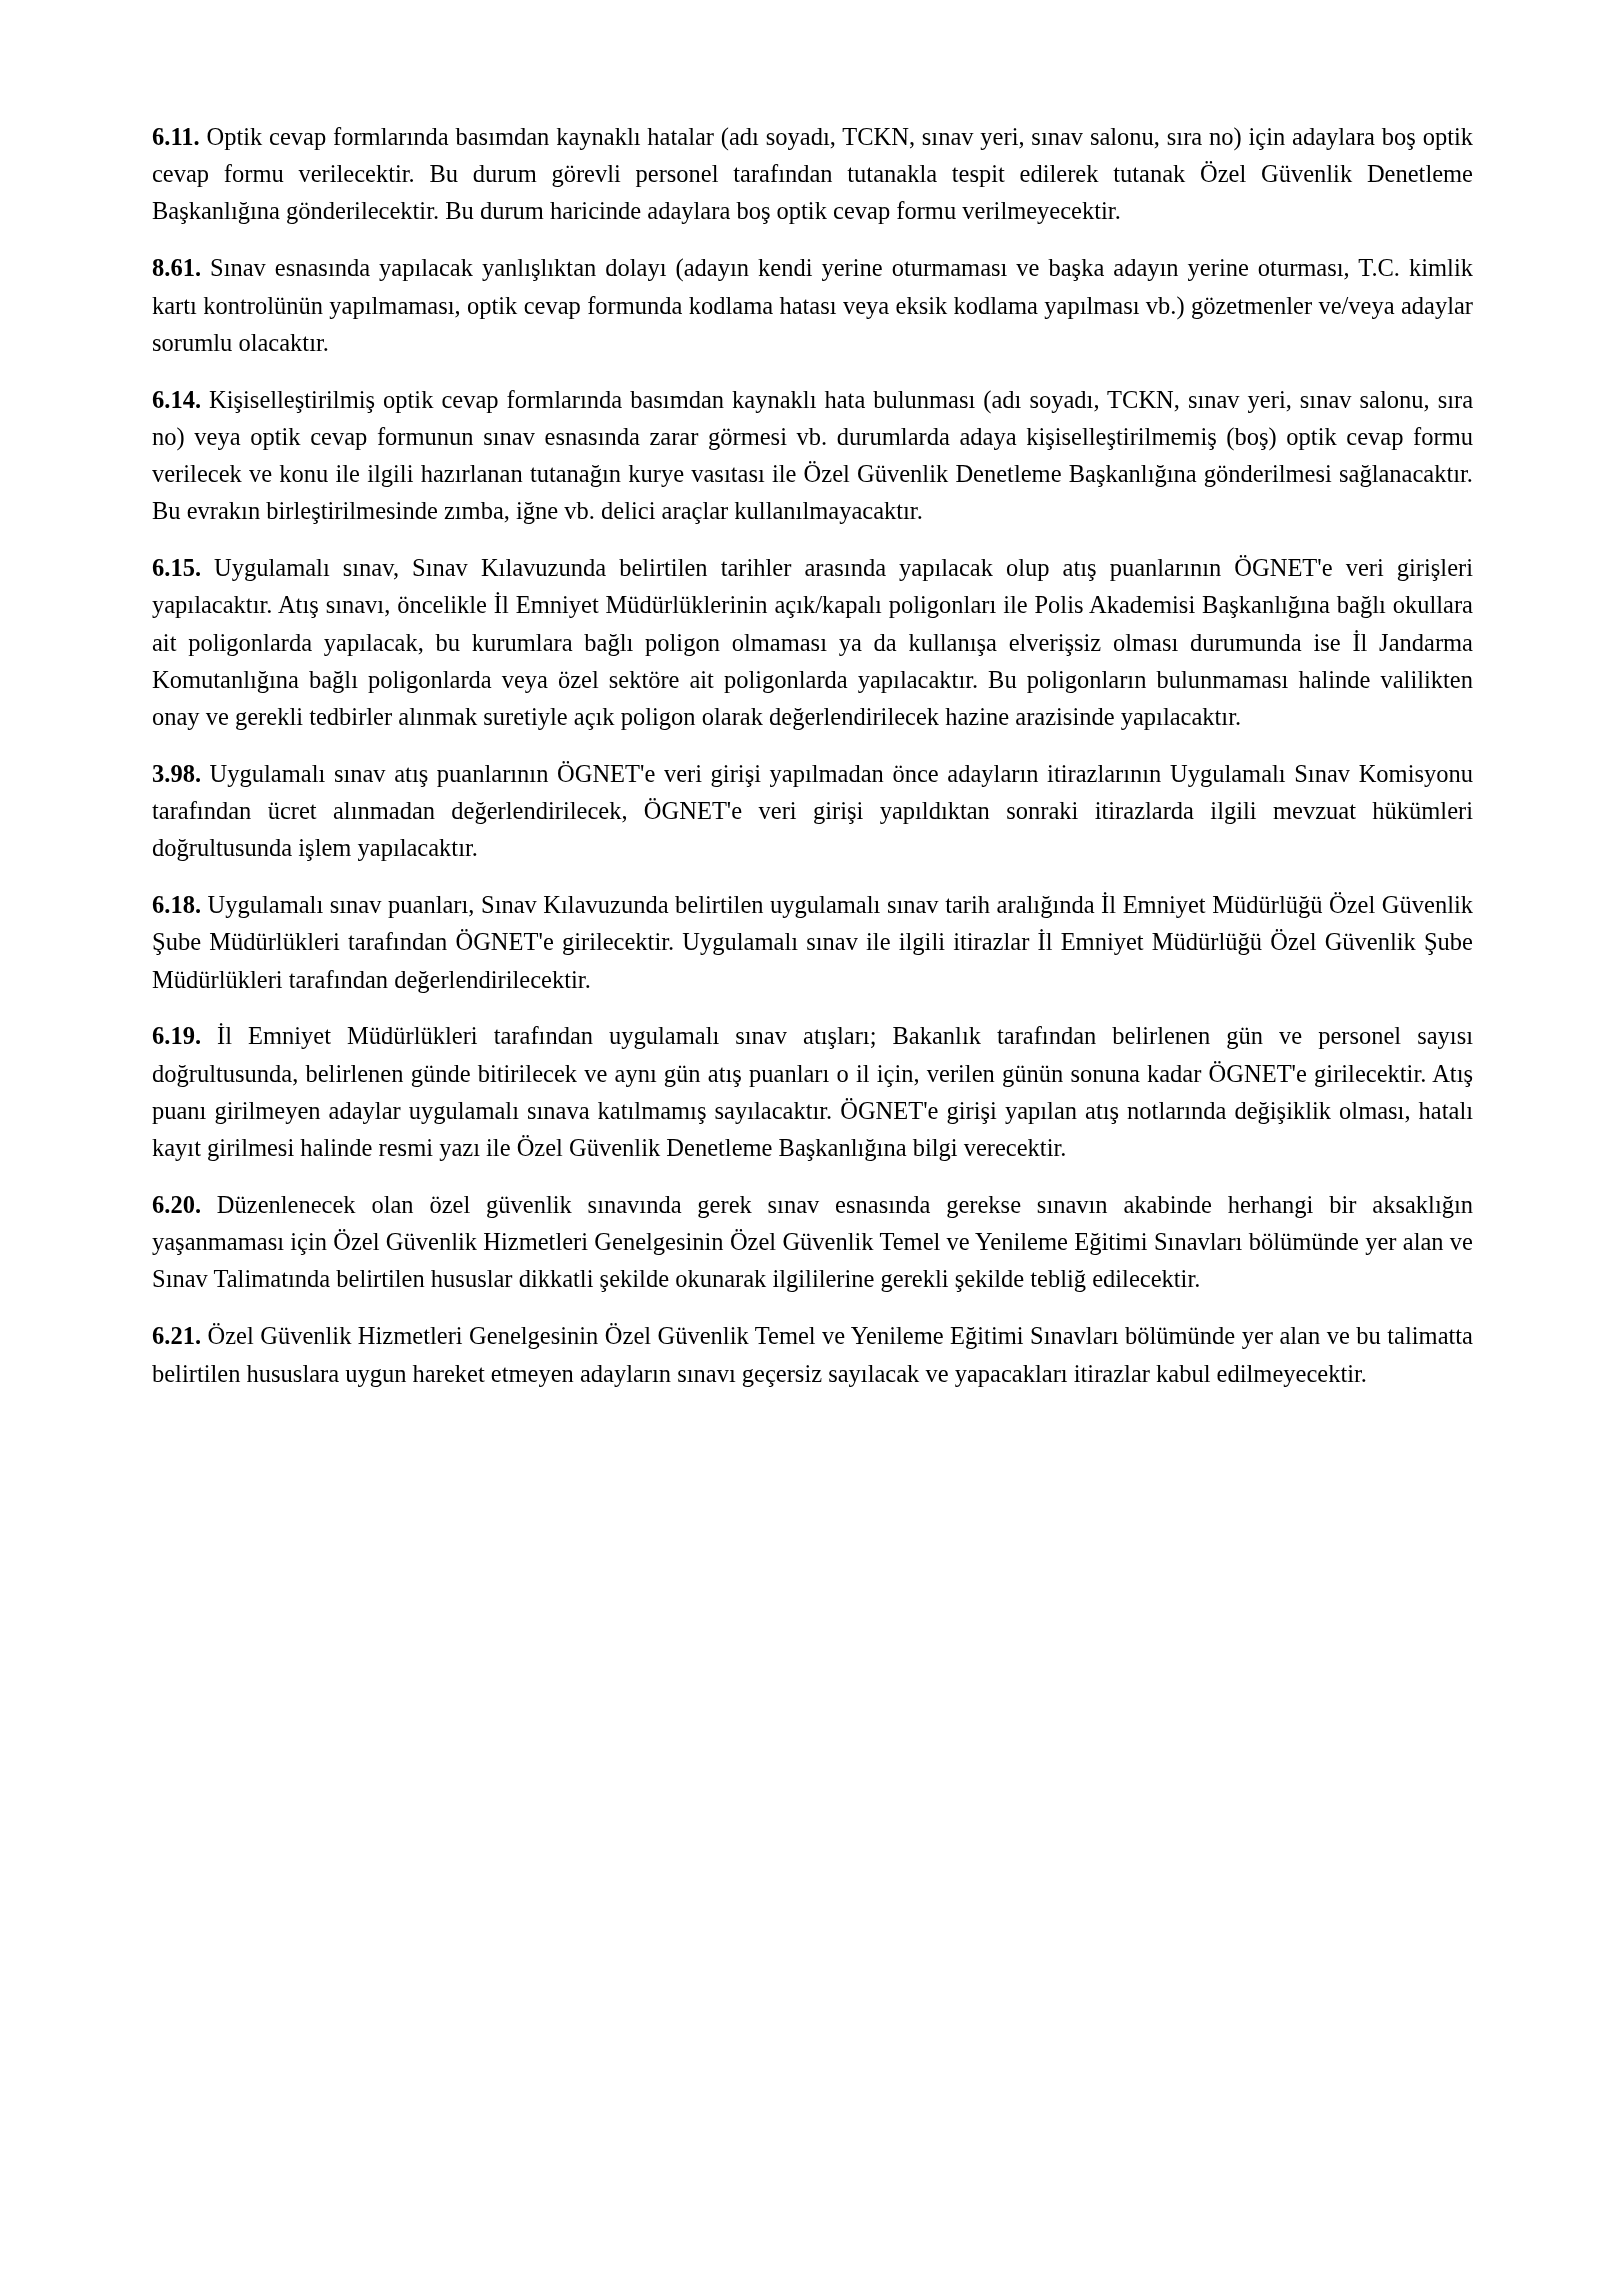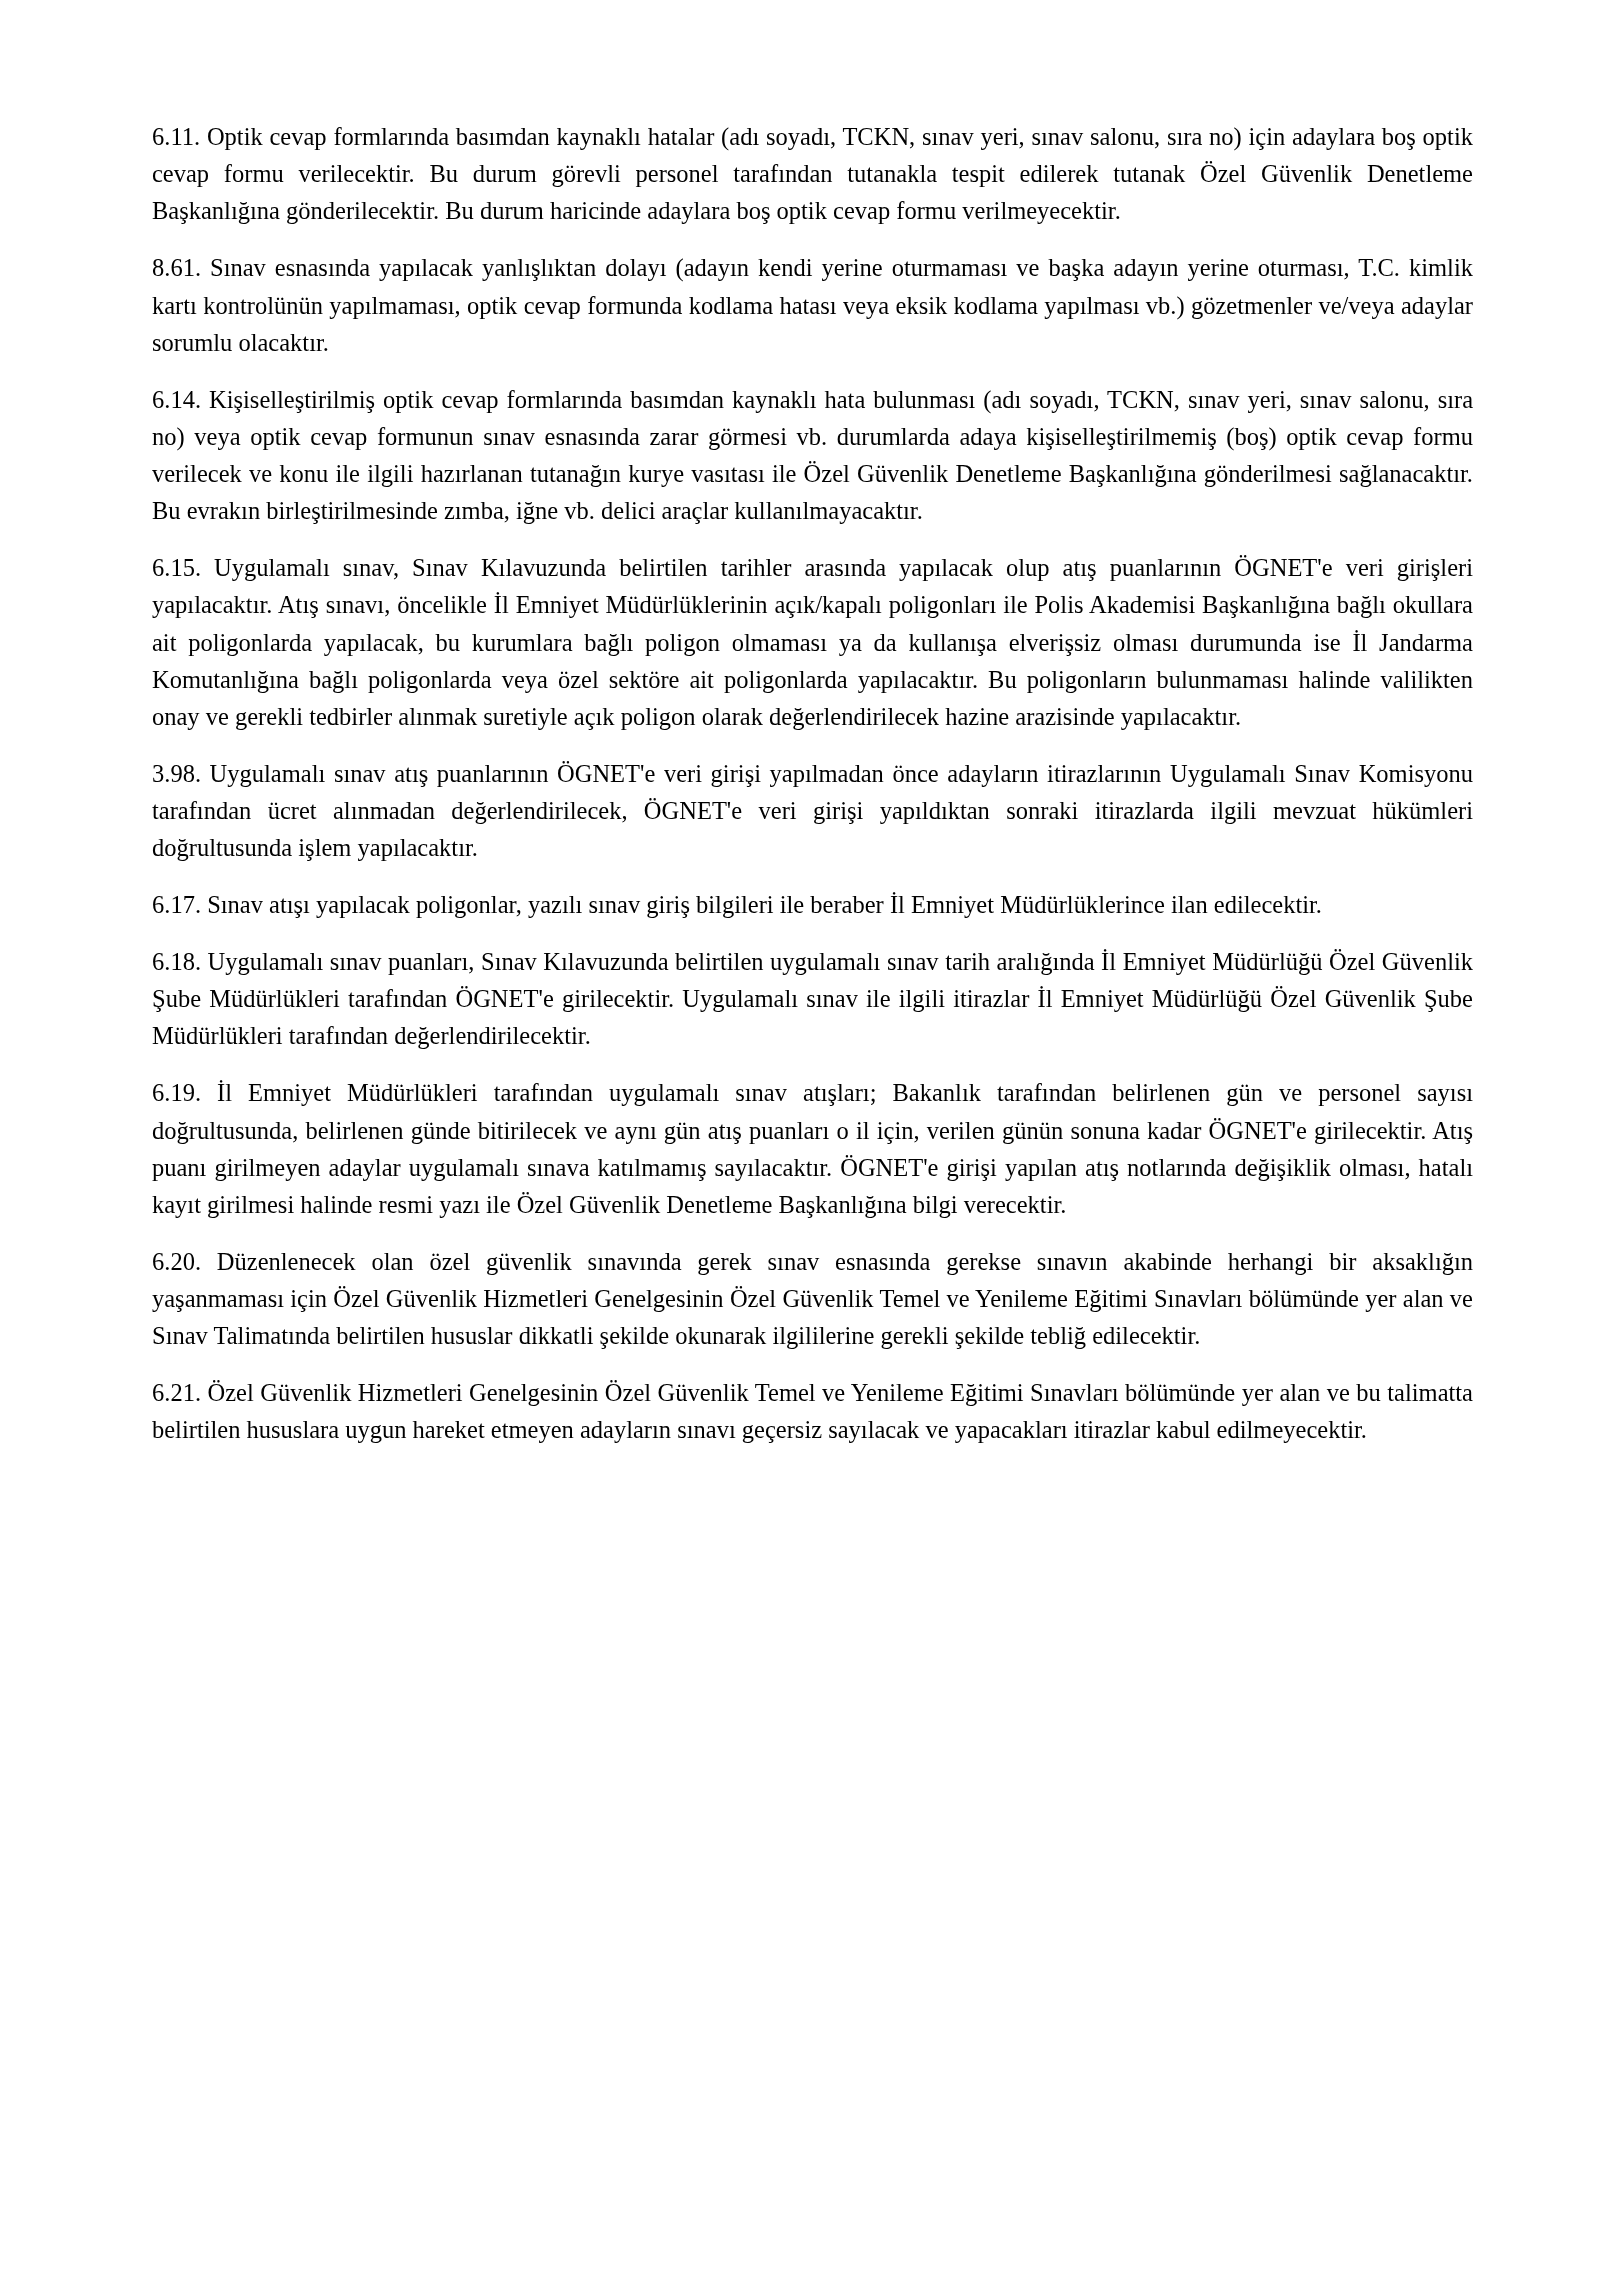--- a/index.html
+++ b/index.html
@@ -28,35 +28,34 @@
     font-size: 24.5px;
     line-height: 1.52;
     text-align: justify;
     text-justify: inter-word;
     hyphens: none;
   }
   p.para:last-child {
     margin-bottom: 6px;
   }
   .num {
-    font-weight: normal;
+    font-weight: bold;
   }
   .ital {
   }
 </style>
 </head>
 <body>
 
 <div class="page">
   <div class="doc-body">
       <p class="para"><span class="num">6.11.</span><span class=""> Optik cevap formlarında basımdan kaynaklı hatalar </span><span class="ital">(adı soyadı, TCKN, sınav yeri, sınav salonu, sıra no)</span><span class=""> için adaylara boş optik cevap formu verilecektir. Bu durum görevli personel tarafından tutanakla tespit edilerek tutanak Özel Güvenlik Denetleme Başkanlığına gönderilecektir. Bu durum haricinde adaylara boş optik cevap formu verilmeyecektir.</span></p>
       <p class="para"><span class="num">8.61.</span><span class=""> Sınav esnasında yapılacak yanlışlıktan dolayı (adayın kendi yerine oturmaması ve başka adayın yerine oturması, T.C. kimlik kartı kontrolünün yapılmaması, optik cevap formunda kodlama hatası veya eksik kodlama yapılması vb.) gözetmenler ve/veya adaylar sorumlu olacaktır.</span></p>
       <p class="para"><span class="num">6.14.</span><span class=""> Kişiselleştirilmiş optik cevap formlarında basımdan kaynaklı hata bulunması (adı soyadı, TCKN, sınav yeri, sınav salonu, sıra no) veya optik cevap formunun sınav esnasında zarar görmesi vb. durumlarda adaya kişiselleştirilmemiş (boş) optik cevap formu verilecek ve konu ile ilgili hazırlanan tutanağın kurye vasıtası ile Özel Güvenlik Denetleme Başkanlığına gönderilmesi sağlanacaktır. Bu evrakın birleştirilmesinde zımba, iğne vb. delici araçlar kullanılmayacaktır.</span></p>
       <p class="para"><span class="num">6.15.</span><span class=""> Uygulamalı sınav, Sınav Kılavuzunda belirtilen tarihler arasında yapılacak olup atış puanlarının ÖGNET'e veri girişleri yapılacaktır. Atış sınavı, öncelikle İl Emniyet Müdürlüklerinin açık/kapalı poligonları ile Polis Akademisi Başkanlığına bağlı okullara ait poligonlarda yapılacak, bu kurumlara bağlı poligon olmaması ya da kullanışa elverişsiz olması durumunda ise İl Jandarma Komutanlığına bağlı poligonlarda veya özel sektöre ait poligonlarda yapılacaktır. Bu poligonların bulunmaması halinde valilikten onay ve gerekli tedbirler alınmak suretiyle açık poligon olarak değerlendirilecek hazine arazisinde yapılacaktır.</span></p>
       <p class="para"><span class="num">3.98.</span><span class=""> Uygulamalı sınav atış puanlarının ÖGNET'e veri girişi yapılmadan önce adayların itirazlarının Uygulamalı Sınav Komisyonu tarafından ücret alınmadan değerlendirilecek, ÖGNET'e veri girişi yapıldıktan sonraki itirazlarda ilgili mevzuat hükümleri doğrultusunda işlem yapılacaktır.</span></p>
-      <p class="para"><span class="num">6.17.</span><span class=""> Sınav atışı yapılacak poligonlar, yazılı sınav giriş bilgileri ile beraber İl Emniyet Müdürlüklerince ilan edilecektir.</span></p>
       <p class="para"><span class="num">6.18.</span><span class=""> Uygulamalı sınav puanları, Sınav Kılavuzunda belirtilen uygulamalı sınav tarih aralığında İl Emniyet Müdürlüğü Özel Güvenlik Şube Müdürlükleri tarafından ÖGNET'e girilecektir. Uygulamalı sınav ile ilgili itirazlar İl Emniyet Müdürlüğü Özel Güvenlik Şube Müdürlükleri tarafından değerlendirilecektir.</span></p>
       <p class="para"><span class="num">6.19.</span><span class=""> İl Emniyet Müdürlükleri tarafından uygulamalı sınav atışları; Bakanlık tarafından belirlenen gün ve personel sayısı doğrultusunda, belirlenen günde bitirilecek ve aynı gün atış puanları o il için, verilen günün sonuna kadar ÖGNET'e girilecektir. Atış puanı girilmeyen adaylar uygulamalı sınava katılmamış sayılacaktır. ÖGNET'e girişi yapılan atış notlarında değişiklik olması, hatalı kayıt girilmesi halinde resmi yazı ile Özel Güvenlik Denetleme Başkanlığına bilgi verecektir.</span></p>
       <p class="para"><span class="num">6.20.</span><span class=""> Düzenlenecek olan özel güvenlik sınavında gerek sınav esnasında gerekse sınavın akabinde herhangi bir aksaklığın yaşanmaması için Özel Güvenlik Hizmetleri Genelgesinin Özel Güvenlik Temel ve Yenileme Eğitimi Sınavları bölümünde yer alan ve Sınav Talimatında belirtilen hususlar dikkatli şekilde okunarak ilgililerine gerekli şekilde tebliğ edilecektir.</span></p>
       <p class="para"><span class="num">6.21.</span><span class=""> Özel Güvenlik Hizmetleri Genelgesinin Özel Güvenlik Temel ve Yenileme Eğitimi Sınavları bölümünde yer alan ve bu talimatta belirtilen hususlara uygun hareket etmeyen adayların sınavı geçersiz sayılacak ve yapacakları itirazlar kabul edilmeyecektir.</span></p>
     </div>
 </div>
 
 
 </body></html>

